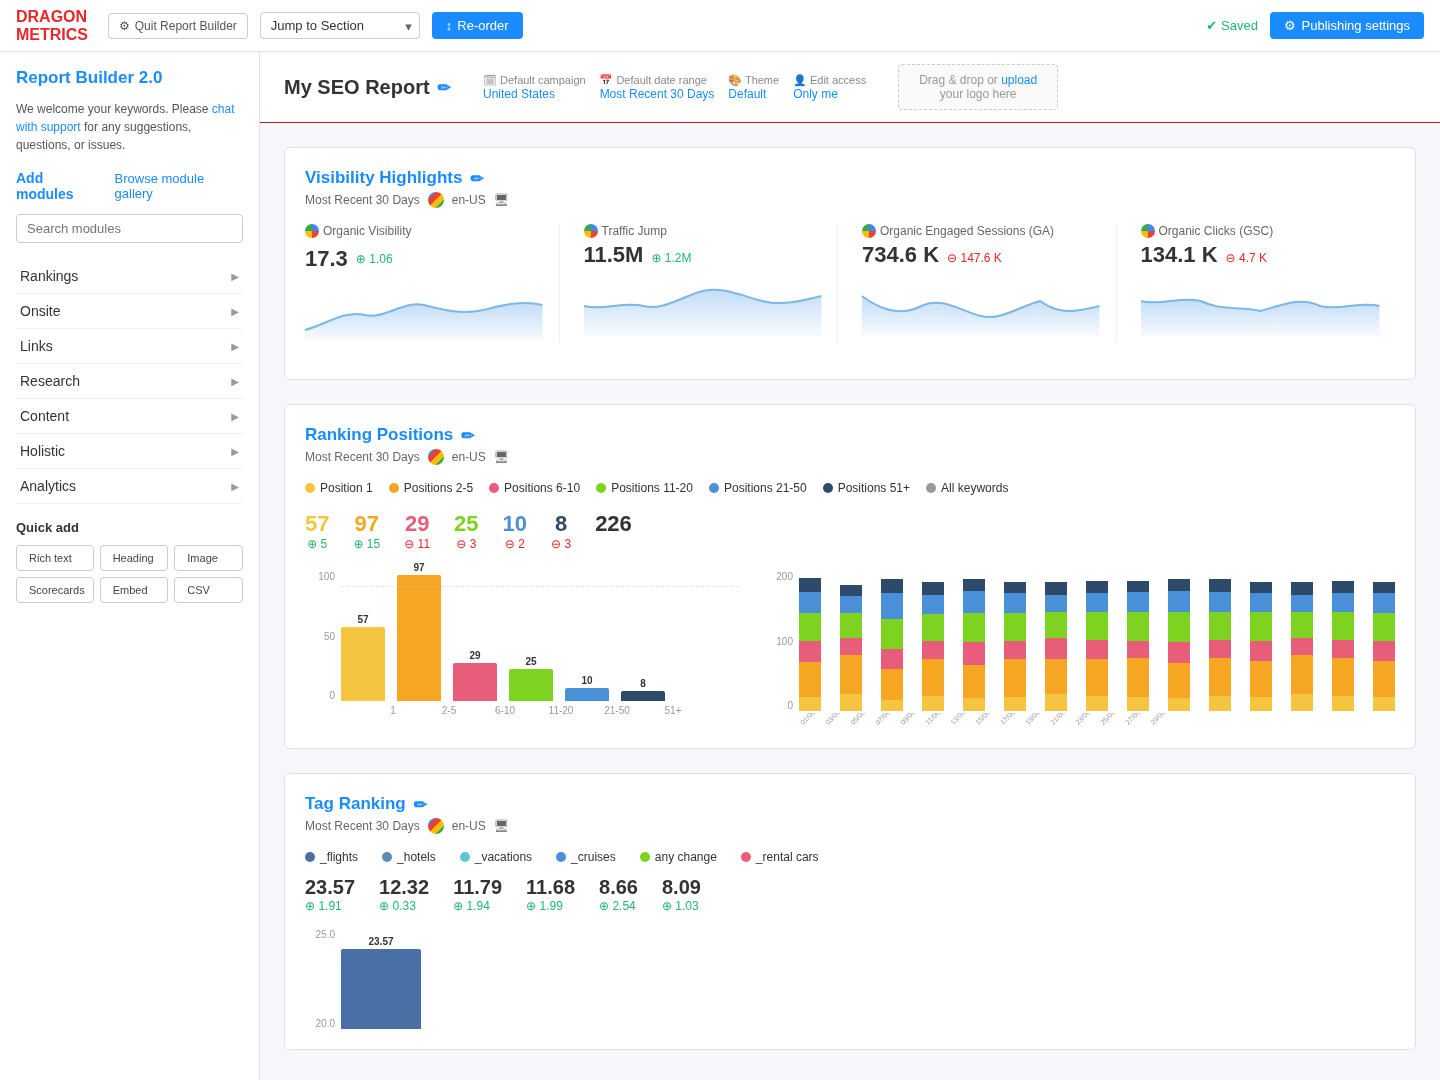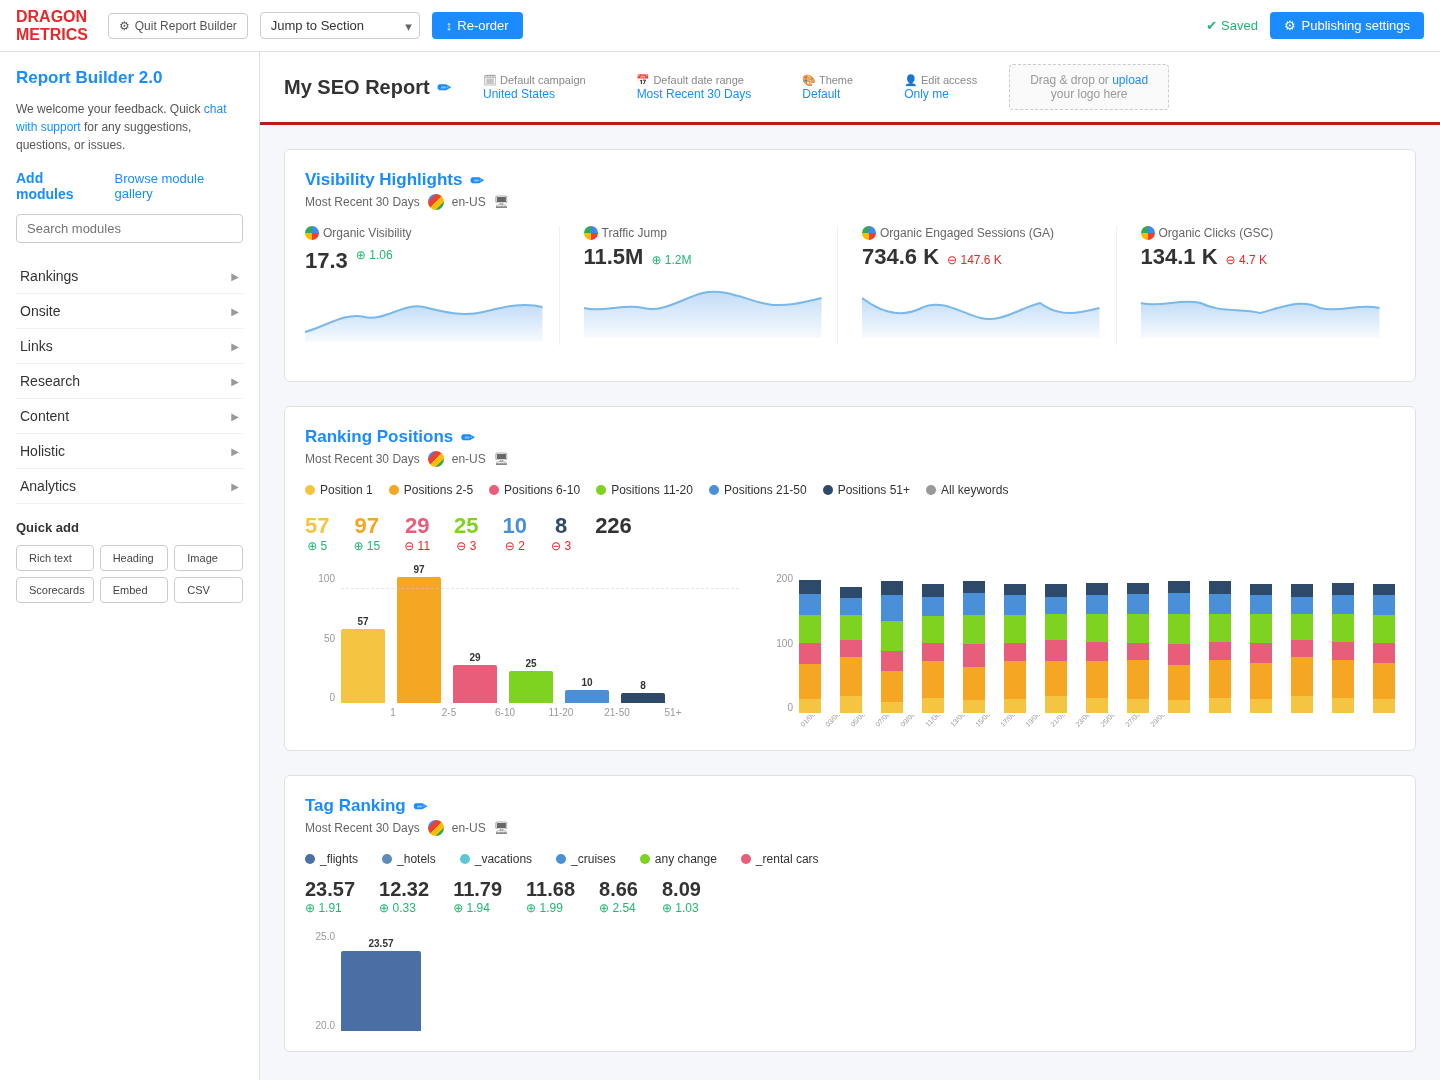--- a/index.html
+++ b/index.html
@@ -33,24 +33,24 @@
     .browse-gallery-label { color: #1a8cff; font-size: 13px; cursor: pointer; }
     .search-box { width: 100%; border: 1px solid #ccc; border-radius: 4px; padding: 6px 10px; font-size: 13px; color: #999; margin-bottom: 16px; outline: none; }
     .nav-item { display: flex; align-items: center; justify-content: space-between; padding: 9px 4px; border-bottom: 1px solid #f0f0f0; cursor: pointer; font-size: 14px; color: #333; }
     .nav-arrow { font-size: 10px; color: #999; }
     .quick-add-label { font-size: 13px; font-weight: 600; color: #333; margin: 16px 0 10px; }
     .quick-add-grid { display: grid; grid-template-columns: 1fr 1fr 1fr; gap: 6px; }
     .quick-add-btn { border: 1px solid #ccc; border-radius: 4px; padding: 6px 8px; background: #fff; font-size: 11px; cursor: pointer; display: flex; align-items: center; gap: 4px; color: #444; }
 
     
     .main { flex: 1; overflow-y: auto; padding: 0; }
-    .report-header { background: #fff; border-bottom: 3px solid #b91c1c; padding: 12px 24px; display: flex; align-items: center; gap: 32px; }
+    .report-header { background: #fff; border-bottom: 1px solid #b91c1c; padding: 12px 24px; display: flex; align-items: center; gap: 32px; }
     .report-title { font-size: 20px; font-weight: 700; color: #333; display: flex; align-items: center; gap: 8px; }
     .edit-icon { color: #1a8cff; cursor: pointer; font-size: 16px; }
-    .report-meta { display: flex; align-items: flex-start; gap: 51px; font-size: 12px; }
+    .report-meta { display: flex; align-items: flex-start; gap: 14px; font-size: 12px; }
     .meta-item { display: flex; flex-direction: column; }
     .meta-label { color: #888; font-size: 11px; }
     .meta-value { color: #1a8cff; font-size: 12px; }
     .logo-upload { border: 1px dashed #ccc; border-radius: 4px; padding: 8px 16px; color: #999; font-size: 12px; cursor: pointer; background: #fafafa; text-align: center; min-width: 160px; }
     .logo-upload span { color: #1a8cff; }
 
     
     .content { padding: 24px; }
     .section { background: #fff; border-radius: 6px; border: 1px solid #e0e0e0; margin-bottom: 24px; padding: 20px; }
     .section-title { color: #1a8cff; font-size: 17px; font-weight: 700; display: flex; align-items: center; gap: 8px; margin-bottom: 4px; }
@@ -122,21 +122,21 @@
     </button>
   </div>
 </div>
 
 <div class="layout">
 
   <div class="sidebar">
     <div class="sidebar-inner">
       <div class="sidebar-title">Report Builder 2.0</div>
       <div class="sidebar-desc">
-        <span>We welcome your feedback. Quick </span><a href="#">chat with support</a><span> for any suggestions, questions, or issues.</span>
+        <span>We welcome your keywords. Please </span><a href="#">chat with support</a><span> for any suggestions, questions, or issues.</span>
       </div>
       <div class="add-modules-row">
         <span class="add-modules-label">Add modules</span>
         <span class="browse-gallery-label">Browse module gallery</span>
       </div>
       <input class="search-box" type="text" placeholder="Search modules" style="">
       <div id="nav-list">
           <div class="nav-item">
             <span>Rankings</span>
             <span class="nav-arrow">▶</span>
@@ -250,21 +250,21 @@
           <span class="google-g"></span>
           <span>en-US</span>
           <span>🖥</span>
         </div>
         <div class="metrics-row" id="visibility-metrics">
             <div class="metric-card">
     <div class="metric-label">
       <span style="width:14px;height:14px;display:inline-block;background:conic-gradient(#4285f4 0deg 90deg,#ea4335 90deg 180deg,#fbbc05 180deg 270deg,#34a853 270deg 360deg);border-radius:50%;"></span>
       <span>Organic Visibility</span>
     </div>
-    <div style="display:flex;align-items:flex-start;gap:8px;margin-top:8px;">
+    <div style="display:flex;align-items:center;gap:8px;margin-top:8px;">
       <span class="metric-value">17.3</span>
       <span class="metric-change positive">⊕ 1.06</span>
     </div>
     <svg class="mini-chart" width="100%" height="60" viewBox="0 0 240 60" preserveAspectRatio="none">
       <defs>
                   <linearGradient id="grad0" x1="0" y1="0" x2="0" y2="1">
                     <stop offset="0%" stop-color="#b3d4f5" stop-opacity="0.8"></stop>
                     <stop offset="100%" stop-color="#b3d4f5" stop-opacity="0.1"></stop>
                   </linearGradient>
                 </defs>

